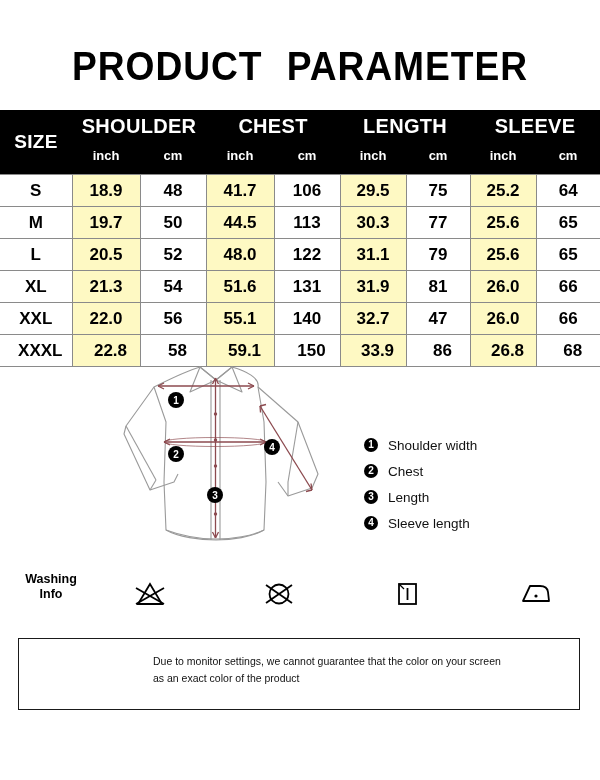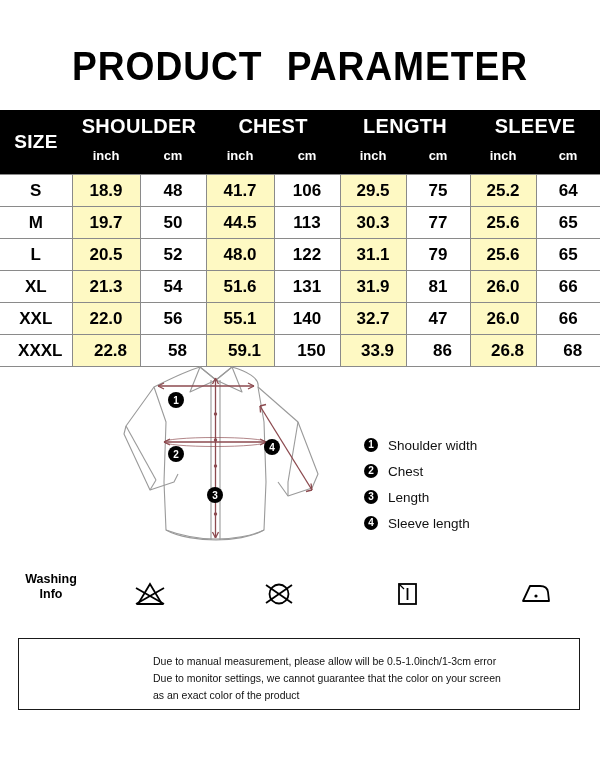--- a/index.html
+++ b/index.html
@@ -425,17 +425,16 @@
         <path d="M4,21 L30,21 L29,12 C28.5,8 25,6 21,6 L11,6 L4,21 Z" fill="none" stroke="#000" stroke-width="1.8" stroke-linejoin="round"></path>
         <circle cx="17" cy="16" r="1.6" fill="#000"></circle>
       </svg>
     </div>
 
   </div>
 </div>
 
 <div class="footer-box">
   <div class="footer-lines">
-    <div class="footer-line">Due to manual measurement, please allow will be 0.5-1.0inch/1-3cm error</div>
     <div class="footer-line">Due to monitor settings, we cannot guarantee that the color on your screen</div>
     <div class="footer-line">as an exact color of the product</div>
   </div>
 </div>
 
 </body></html>

